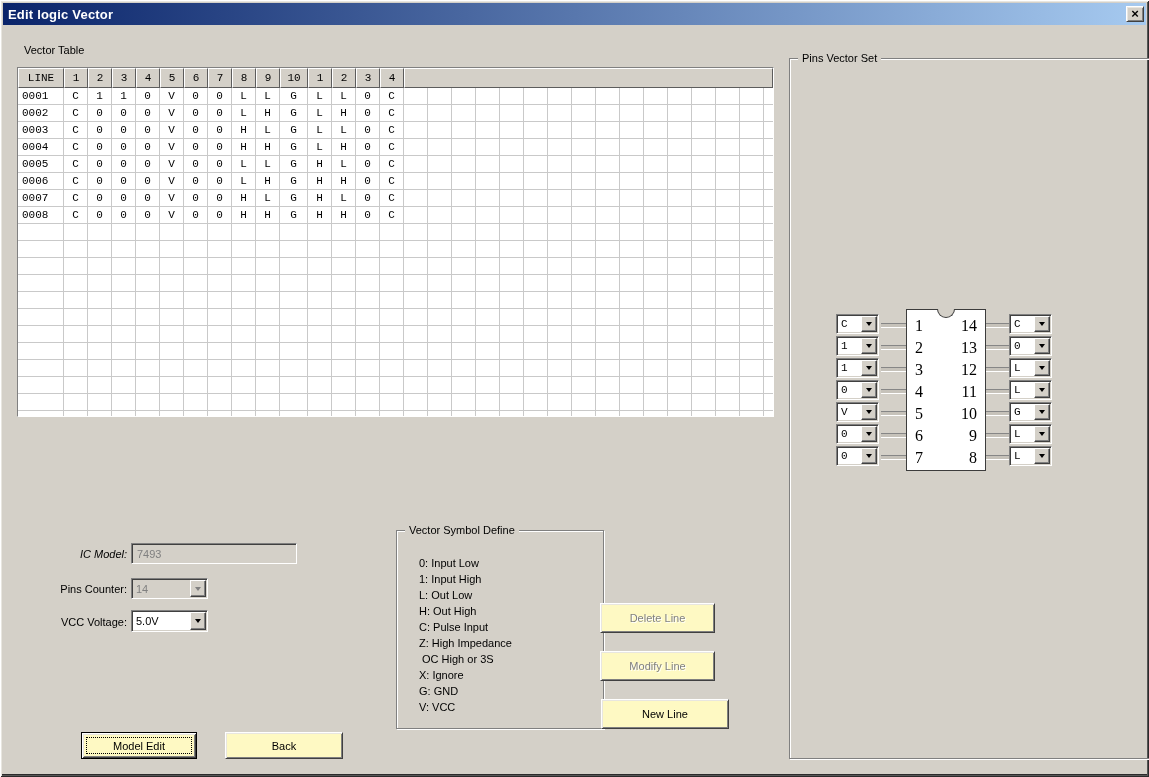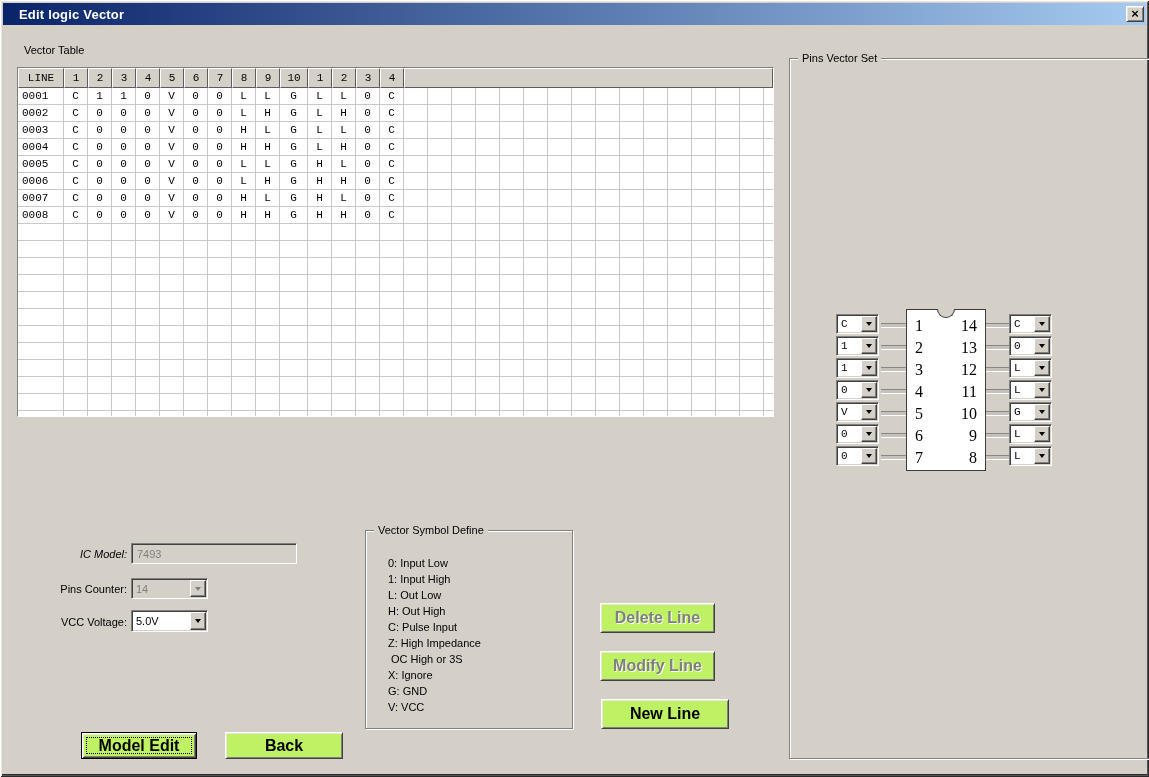--- a/index.html
+++ b/index.html
@@ -9,46 +9,46 @@
     box-shadow: inset 1px 1px 0 #ffffff, inset -1px -1px 0 #2b2b2b,
                 inset 2px 2px 0 #e8e6e0, inset -2px -2px 0 #565656,
                 inset 0 -3px 0 #2b2b2b;
   }
   .mono{font-family:"Liberation Mono","DejaVu Sans Mono",monospace;}
 
   
   .titlebar{
     position:absolute;left:3px;top:3px;right:3px;height:22px;
     background:linear-gradient(to right,#0A246A,#A6CAF0);
-    display:flex;align-items:center;padding-left:16px;box-sizing:border-box;
+    display:flex;align-items:center;padding-left:5px;box-sizing:border-box;
   }
   .titlebar .title{color:#ffffff;font-weight:bold;font-size:13px;letter-spacing:.2px;}
   .close-btn{
     position:absolute;right:5px;top:6px;width:18px;height:16px;background:#D4D0C8;
     border:1px solid;border-color:#ffffff #404040 #404040 #ffffff;
     box-shadow:inset 1px 1px 0 #e8e6e0, inset -1px -1px 0 #808080;
     display:flex;align-items:center;justify-content:center;box-sizing:border-box;cursor:default;
   }
   .close-glyph{font-size:13px;font-weight:bold;line-height:1;margin-top:-2px;}
 
   
   .label{position:absolute;font-size:11px;}
   .label.r{text-align:right;}
 
   
   .sunken{
     border:1px solid;border-color:#808080 #ffffff #ffffff #808080;
     box-shadow: inset 1px 1px 0 #404040, inset -1px -1px 0 #D4D0C8;
   }
   .btn3d{
-    position:absolute;background:#bef264;box-sizing:border-box;
+    position:absolute;background:#fef9c3;box-sizing:border-box;
     border:1px solid;border-color:#ffffff #404040 #404040 #ffffff;
     box-shadow: inset 1px 1px 0 #e8e6e0, inset -1px -1px 0 #808080;
     display:flex;align-items:center;justify-content:center;
-    font-size:16px;color:#000;cursor:default;user-select:none;font-weight:bold;
+    font-size:11px;color:#000;cursor:default;user-select:none;
   }
   .btn3d.disabled{color:#808080;text-shadow:1px 1px 0 #ffffff;}
   .btn3d.default-focus{
     border:1px solid #000000;
     box-shadow: inset 1px 1px 0 #ffffff, inset -1px -1px 0 #404040,
                 inset 2px 2px 0 #e8e6e0, inset -2px -2px 0 #808080;
   }
   .btn3d.default-focus::after{
     content:"";position:absolute;left:4px;top:4px;right:4px;bottom:4px;
     border:1px dotted #000;
@@ -1009,21 +1009,21 @@
   </div>
 
   <div class="label r" style="left:20px;top:616px;width:107px;">VCC Voltage:</div>
   <div class="combo abs sunken" style="left:131px;top:610px;width:77px;height:22px;">
     <span class="val">5.0V</span>
     <span class="btn">
         <span class="arrow"></span>
       </span>
   </div>
 
-  <div class="groupbox" style="left:365px;top:530px;width:208px;height:199px;">
+  <div class="groupbox" style="left:396px;top:530px;width:208px;height:199px;">
     <span class="legend">Vector Symbol Define</span>
     <div class="sym-lines" id="symbol-lines">
         <div class="sym-line">0: Input Low</div>
         <div class="sym-line">1: Input High</div>
         <div class="sym-line">L: Out Low</div>
         <div class="sym-line">H: Out High</div>
         <div class="sym-line">C: Pulse Input</div>
         <div class="sym-line">Z: High Impedance</div>
         <div class="sym-line"> OC High or 3S</div>
         <div class="sym-line">X: Ignore</div>

